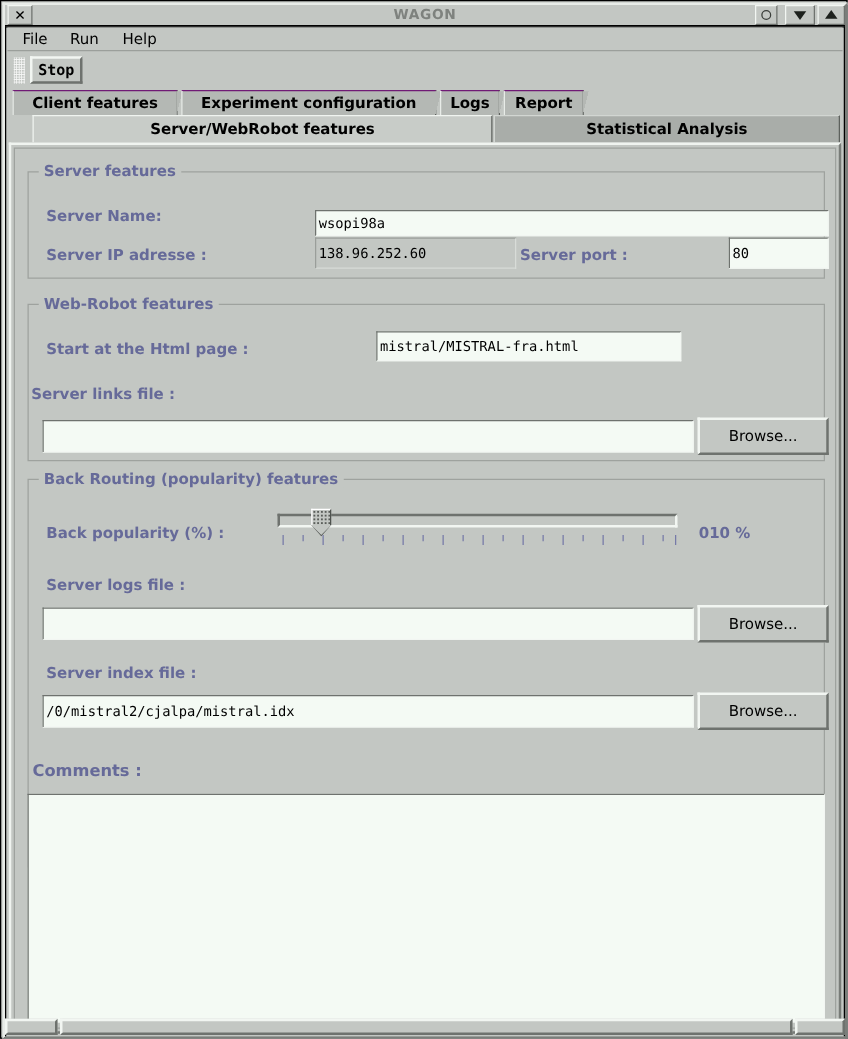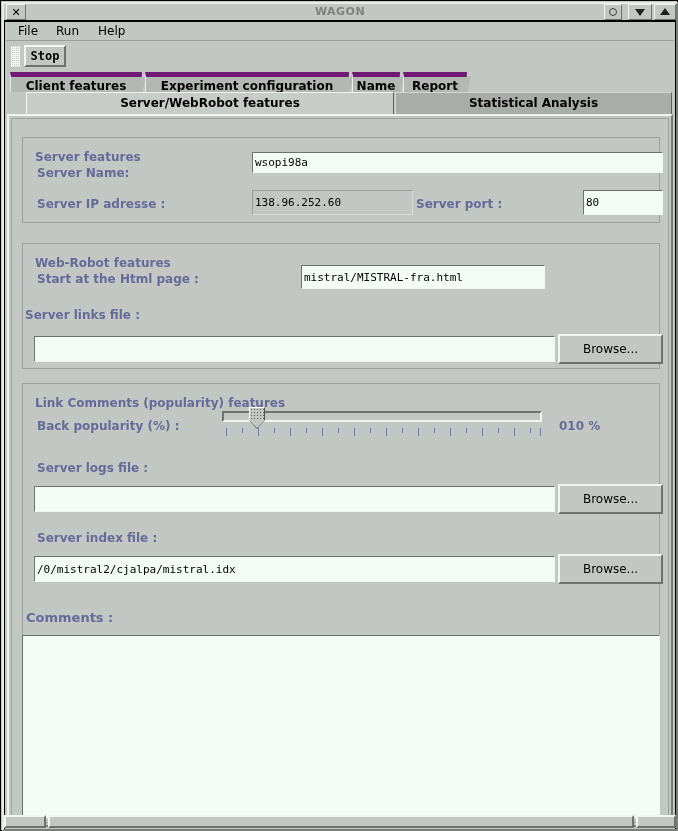--- a/index.html
+++ b/index.html
@@ -185,21 +185,21 @@
     position: absolute;
     left: 1px; top: 50px;
     width: 668px; height: 20px;
   }
   .tab1 {
     position: absolute;
     top: 0;
     height: 20px;
     box-sizing: border-box;
     background: #b4b8b4;
-    border-top: 5px solid #701a75;
+    border-top: 1px solid #701a75;
     border-left: 1px solid #e8ece8;
     border-right: 1px solid #5d615d;
     font-family: "DejaVu Sans", sans-serif;
     font-size: 12px;
     font-weight: bold;
     color: #000;
     line-height: 19px;
     text-align: center;
     cursor: default;
   }
@@ -274,21 +274,20 @@
     position: absolute;
     top: -8px;
     left: 8px;
     padding: 0 4px;
     background: #c3c7c3;
     font-family: "DejaVu Sans", sans-serif;
     font-size: 12px;
     font-weight: bold;
     color: #666a99;
     white-space: nowrap;
-    margin-top: 20px;
   }
 
   
   .flabel {
     position: absolute;
     font-family: "DejaVu Sans", sans-serif;
     font-size: 12px;
     font-weight: bold;
     color: #666a99;
     white-space: nowrap;
@@ -462,58 +461,58 @@
     </div>
 
     <div class="toolbar">
       <div class="tb-grip"></div>
       <div class="stop-btn">Stop</div>
     </div>
 
     <div class="tabrow1">
       <div class="tab1" style="left:4px;   width:132px;">Client features</div>
       <div class="tab1" style="left:139px; width:204px;">Experiment configuration</div>
-      <div class="tab1" style="left:346px; width:48px;">Name</div>
+      <div class="tab1" style="left:346px; width:48px;">Logs</div>
       <div class="tab1" style="left:397px; width:64px;">Report</div>
     </div>
 
     <div class="tabrow2">
       <div class="tab2 active" style="left:20px;  width:368px;">Server/WebRobot features</div>
       <div class="tab2 inactive" style="left:389px; width:277px;">Statistical Analysis</div>
     </div>
 
     <div class="content">
       <div class="content-inner">
 
         <div class="group" style="left:10px; top:18px; width:638px; height:86px;">
           <div class="group-title">Server features</div>
 
           <div class="flabel" style="left:14px; top:28px;">Server Name:</div>
-          <div class="tfield" style="left:229px; top:14px; width:411px; height:21px;">wsopi98a</div>
+          <div class="tfield" style="left:229px; top:30px; width:411px; height:21px;">wsopi98a</div>
 
           <div class="flabel" style="left:14px; top:59px;">Server IP adresse :</div>
           <div class="tfield readonly" style="left:229px; top:52px; width:161px; height:25px;">138.96.252.60</div>
 
           <div class="flabel" style="left:393px; top:59px;">Server port :</div>
           <div class="tfield" style="left:560px; top:52px; width:80px; height:25px;">80</div>
         </div>
 
         <div class="group" style="left:10px; top:124px; width:638px; height:126px;">
           <div class="group-title">Web-Robot features</div>
 
           <div class="flabel" style="left:14px; top:28px;">Start at the Html page :</div>
           <div class="tfield" style="left:278px; top:21px; width:244px; height:24px;">mistral/MISTRAL-fra.html</div>
 
           <div class="flabel" style="left:2px; top:64px;">Server links file :</div>
           <div class="tfield" style="left:11px; top:92px; width:521px; height:26px;"></div>
           <div class="browse" style="left:535px; top:90px; width:105px; height:30px;">Browse...</div>
         </div>
 
         <div class="group" style="left:10px; top:264px; width:638px; height:311px;">
-          <div class="group-title">Link Comments (popularity) features</div>
+          <div class="group-title">Back Routing (popularity) features</div>
 
           <div class="flabel" style="left:14px; top:35px;">Back popularity (%) :</div>
 
           <div class="slider-wrap" style="left:199px; top:27px; width:324px; height:30px;">
             <div class="slider-track" style="width:320px;"></div>
             <div class="slider-thumb" style="left:27px;"></div>
             <div class="tick major" style="left:4px;   top:17px;"></div>
             <div class="tick minor" style="left:20px;  top:17px;"></div>
             <div class="tick major" style="left:36px;  top:17px;"></div>
             <div class="tick minor" style="left:52px;  top:17px;"></div>

